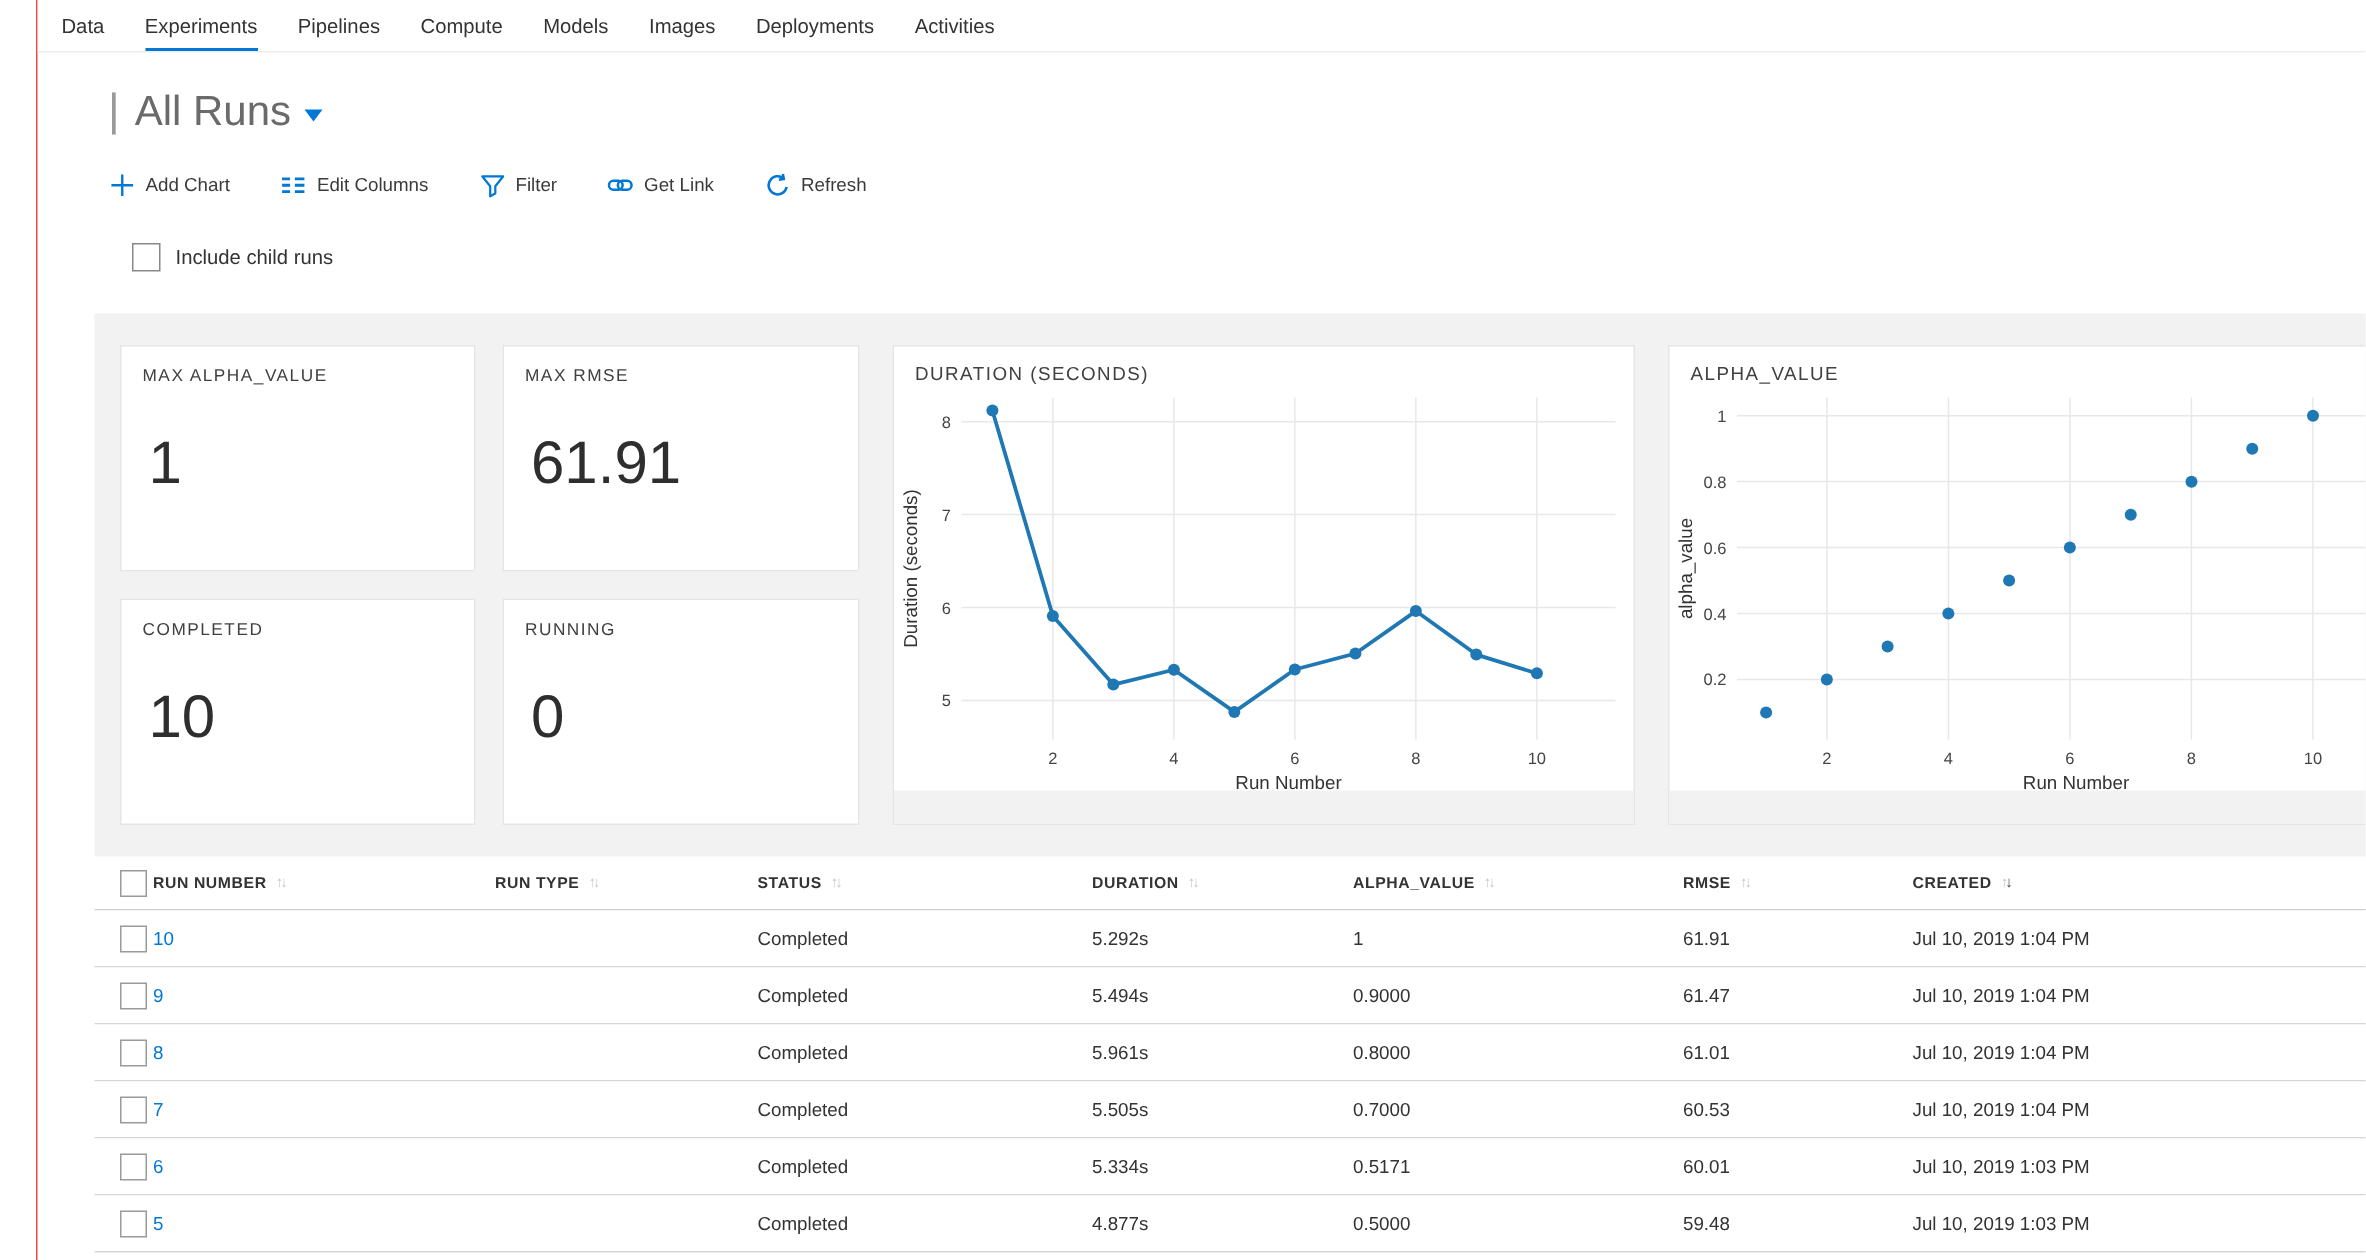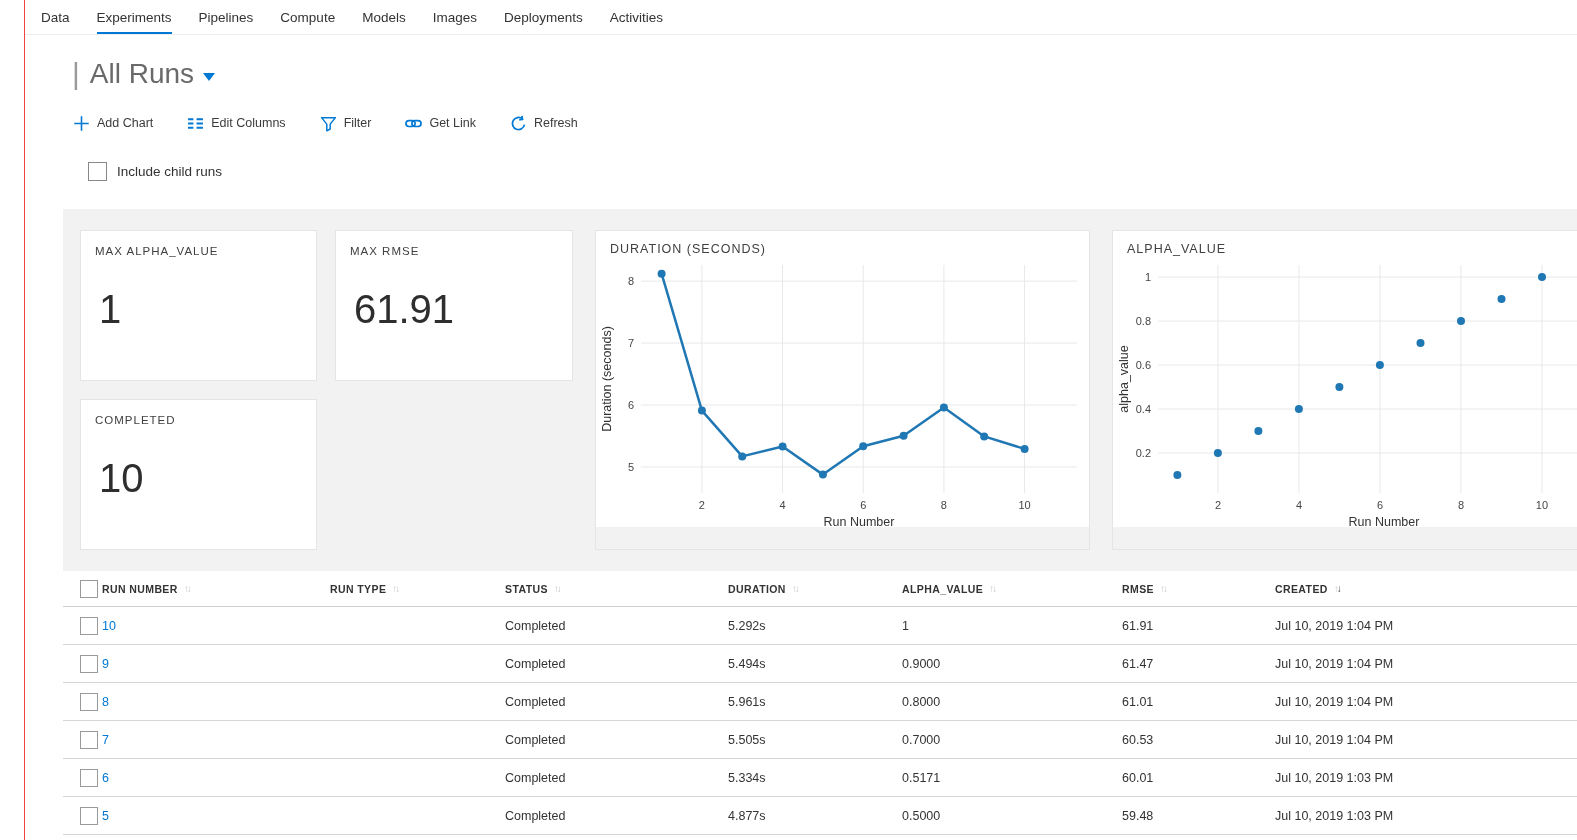--- a/index.html
+++ b/index.html
@@ -171,20 +171,24 @@
           <div class="card-label">MAX ALPHA_VALUE</div>
           <div class="card-value">1</div>
         </div>
         <div class="summary-card">
           <div class="card-label">MAX RMSE</div>
           <div class="card-value">61.91</div>
         </div>
         <div class="summary-card">
           <div class="card-label">COMPLETED</div>
           <div class="card-value">10</div>
+        </div>
+        <div class="summary-card">
+          <div class="card-label">RUNNING</div>
+          <div class="card-value">0</div>
         </div>
     </div>
 
     <div class="chart-card c1">
       <div class="chart-title">DURATION (SECONDS)</div>
       <svg id="chart0" class="chart-svg" width="495" height="298">
           <line x1="105.90286771507863" y1="34" x2="105.90286771507863" y2="262" stroke="#e8e8e8" stroke-width="1"></line>
           <line x1="186.56891766882515" y1="34" x2="186.56891766882515" y2="262" stroke="#e8e8e8" stroke-width="1"></line>
           <line x1="267.2349676225717" y1="34" x2="267.2349676225717" y2="262" stroke="#e8e8e8" stroke-width="1"></line>
           <line x1="347.9010175763182" y1="34" x2="347.9010175763182" y2="262" stroke="#e8e8e8" stroke-width="1"></line>

